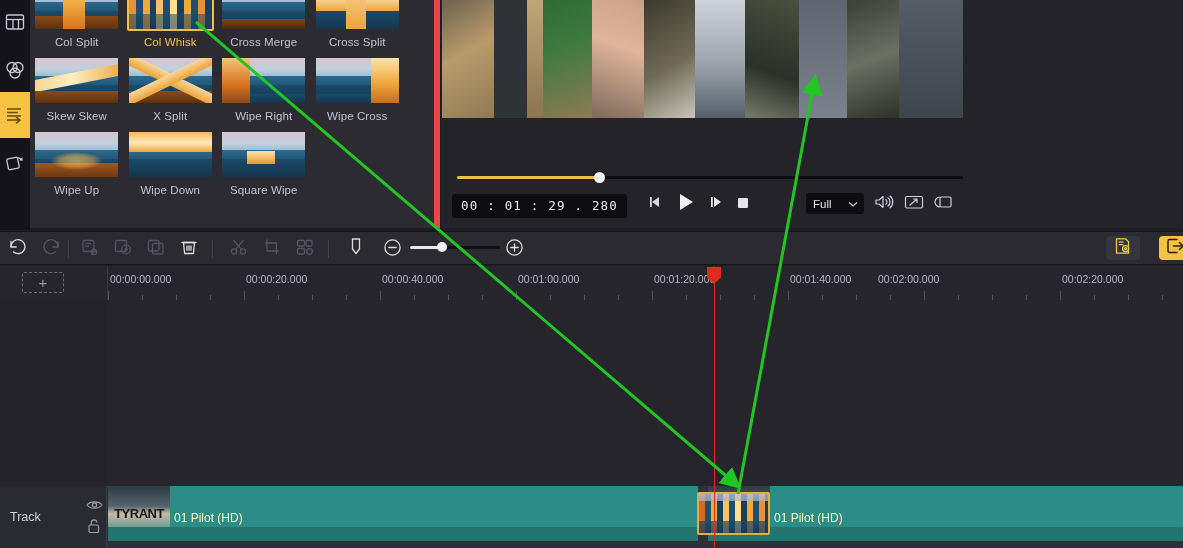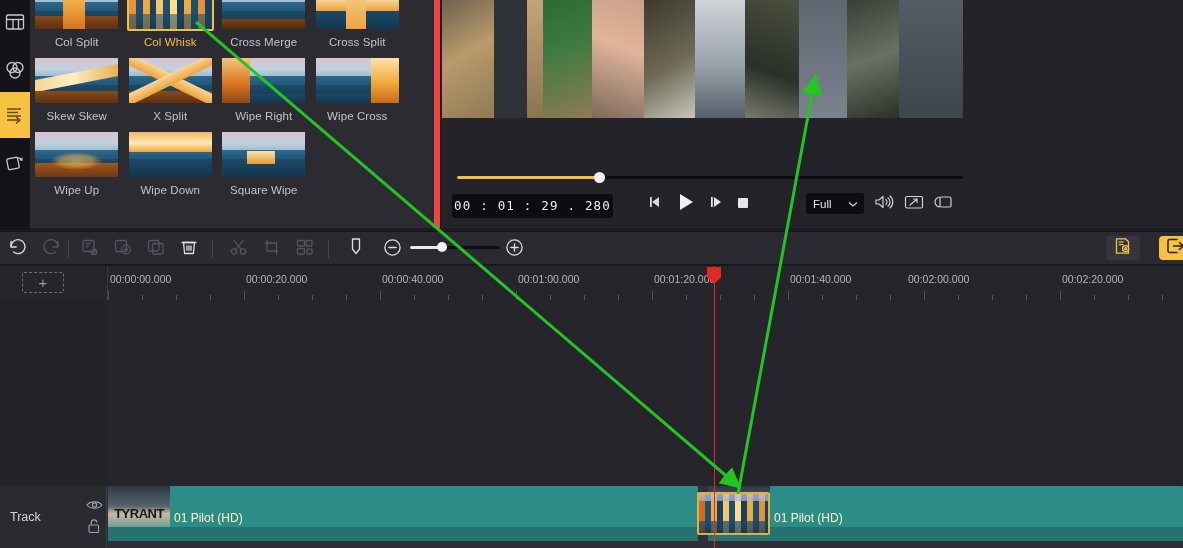--- a/index.html
+++ b/index.html
@@ -77,21 +77,21 @@
   #scrubtrack { position: absolute; left: 0; top: 4px; width: 100%; height: 3px;
                 background: #0c0c10; border-radius: 2px; }
   #scrubfill { position: absolute; left: 0; top: 4px; height: 3px;
                background: #f0c040; border-radius: 2px; }
   #scrubknob { position: absolute; top: 0; width: 11px; height: 11px;
                background: #f2f2f2; border-radius: 50%; margin-left: -5px; }
 
   #timecode {
     position: absolute; left: 452px; top: 194px;
     background: #0d0d11; border-radius: 3px;
-    padding: 4px 2px 5px;
+    padding: 4px 9px 5px;
     font-family: "DejaVu Sans Mono", monospace;
     font-size: 12.5px; color: #ececf2; letter-spacing: 1.2px;
   }
   .pbtn { position: absolute; display:flex; align-items:center; justify-content:center; }
   #qualitysel {
     position: absolute; left: 806px; top: 193px; width: 58px; height: 21px;
     background: #0d0d11; border-radius: 3px;
     display: flex; align-items: center; justify-content: space-between;
     padding: 0 6px 0 7px;
   }
@@ -630,21 +630,21 @@
       <div class="rtick-label" style="left: 546px;">00:01:20.000</div>
       <div class="rtick maj" style="left: 544px;"></div>
       <div class="rtick min" style="left: 578px;"></div>
       <div class="rtick min" style="left: 612px;"></div>
       <div class="rtick min" style="left: 646px;"></div>
       <div class="rtick-label" style="left: 682px;">00:01:40.000</div>
       <div class="rtick maj" style="left: 680px;"></div>
       <div class="rtick min" style="left: 714px;"></div>
       <div class="rtick min" style="left: 748px;"></div>
       <div class="rtick min" style="left: 782px;"></div>
-      <div class="rtick-label" style="left: 800px;">00:02:00.000</div>
+      <div class="rtick-label" style="left: 770px;">00:02:00.000</div>
       <div class="rtick maj" style="left: 816px;"></div>
       <div class="rtick min" style="left: 850px;"></div>
       <div class="rtick min" style="left: 884px;"></div>
       <div class="rtick min" style="left: 918px;"></div>
       <div class="rtick-label" style="left: 954px;">00:02:20.000</div>
       <div class="rtick maj" style="left: 952px;"></div>
       <div class="rtick min" style="left: 986px;"></div>
       <div class="rtick min" style="left: 1020px;"></div>
       <div class="rtick min" style="left: 1054px;"></div>
     </div>

